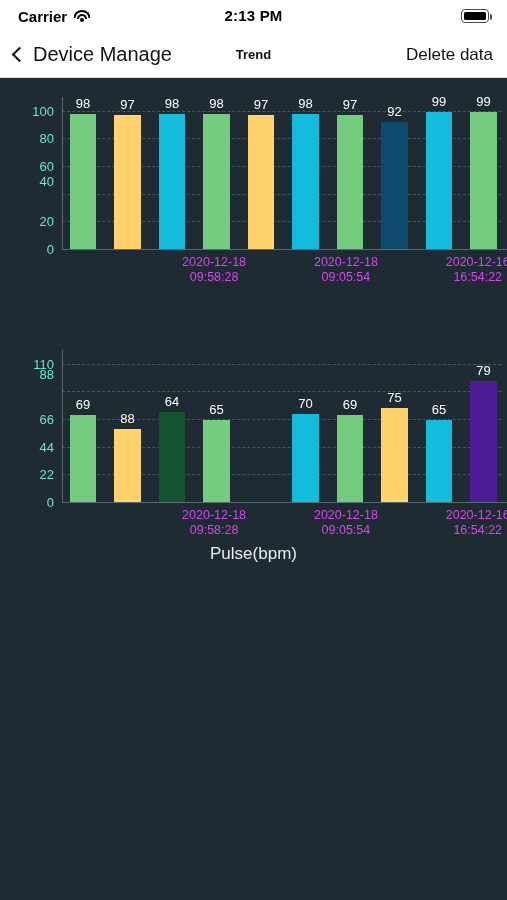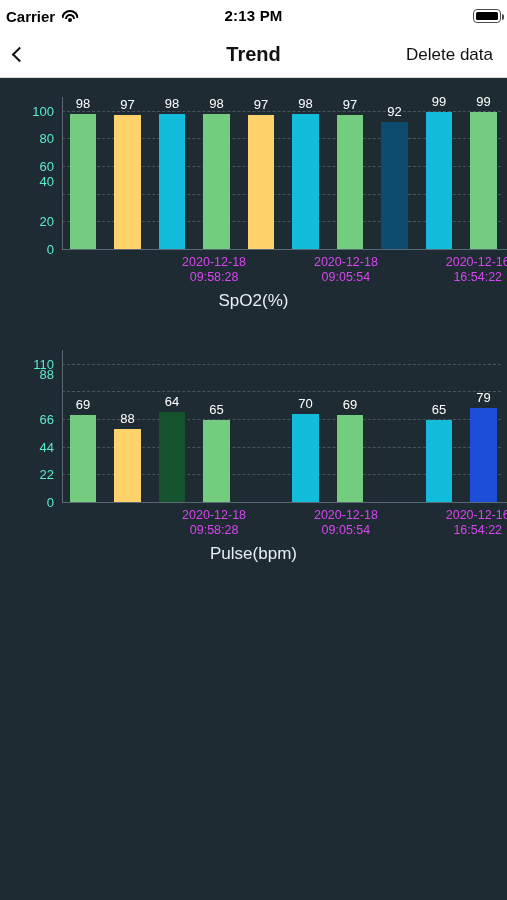--- a/index.html
+++ b/index.html
@@ -8,21 +8,21 @@
     background:#1e2b33;
     font-family:"Liberation Sans", sans-serif;
     overflow:hidden;
     position:relative;
   }
 
   
   .statusbar{
     height:32px; background:#ffffff; color:#000;
     display:flex; align-items:center; justify-content:space-between;
-    padding:0 6px; font-size:15px; font-weight:600;gap:20px;
+    padding:0 18px; font-size:15px; font-weight:600;gap:20px;
   }
   .sb-left{ display:flex; align-items:center; gap:6px; }
   .sb-time{ font-size:15px; font-weight:700; letter-spacing:.2px;
             position:absolute; left:0; right:0; text-align:center; top:7px; }
   .wifi{ width:17px; height:13px; position:relative; }
   .wifi i{ display:block; position:absolute; left:50%; transform:translateX(-50%);
            border:2px solid #000; border-bottom:none; border-radius:50% 50% 0 0/100% 100% 0 0; }
   .wifi i:nth-child(1){ width:17px; height:8px; top:0; }
   .wifi i:nth-child(2){ width:10px; height:5px; top:4px; }
   .wifi i:nth-child(3){ width:4px; height:4px; top:8px; background:#000; border-radius:50%; border:none; }
@@ -34,21 +34,21 @@
 
   
   .navbar{
     height:46px; background:#fff; display:flex; align-items:center;
     position:relative; padding:0 14px; border-bottom:1px solid #d8dcdf;
   }
   .nav-back{ display:flex; align-items:center; gap:8px; color:#111; font-size:20px; }
   .chev{ width:11px; height:11px; border-left:2.6px solid #111; border-bottom:2.6px solid #111;
          transform:rotate(45deg); margin-bottom:1px; }
   .nav-title{ position:absolute; left:0; right:0; text-align:center;
-              font-size:20px; font-weight:700; color:#111; pointer-events:none; }
+              font-size:13px; font-weight:700; color:#111; pointer-events:none; }
   .nav-action{ margin-left:auto; font-size:17px; color:#111; }
 
   
   .chart-block{ position:relative; }
   .chart-wrap{ position:relative; }
   .yaxis{ position:absolute; left:0; top:0; width:62px; height:100%; }
   .ytick{ position:absolute; right:8px; transform:translateY(-50%);
           font-size:13px; color:#5eead4; }
   .axis-line{ position:absolute; left:62px; top:0; bottom:0; width:1px; background:#5a6a74; }
   .base-line{ position:absolute; left:62px; right:0; height:1px; background:#5a6a74; }
@@ -77,20 +77,21 @@
   </div>
   <div class="sb-time">2:13 PM</div>
   <div class="batt">
       <div class="fill"></div>
     </div>
 </div>
 
 <div class="navbar">
   <div class="nav-back">
     <span class="chev"></span>
+    <span>Device Manage</span>
   </div>
   <div class="nav-title">Trend</div>
   <div class="nav-action">Delete data</div>
 </div>
 
 <div id="charts">
     <div class="chart-block" style="position: absolute; top: 97px; left: 0px; width: 507px;">
       <div class="chart-wrap" style="height: 152px;">
         <div class="grid" style="top: 124.364px;"></div>
         <div class="grid" style="top: 96.7273px;"></div>
@@ -147,21 +148,20 @@
         </div>
         <div class="xlab" style="left: calc(56% + 62px);">
           <div>2020-12-18</div>
           <div>09:05:54</div>
         </div>
         <div class="xlab" style="left: calc(82% + 62px);">
           <div>2020-12-16</div>
           <div>16:54:22</div>
         </div>
       </div>
-      <div class="chart-title">SpO2(%)</div>
     </div>
     <div class="chart-block" style="position: absolute; top: 350px; left: 0px; width: 507px;">
       <div class="chart-wrap" style="height: 152px;">
         <div class="grid" style="top: 124.364px;"></div>
         <div class="grid" style="top: 96.7273px;"></div>
         <div class="grid" style="top: 69.0909px;"></div>
         <div class="grid" style="top: 41.4545px;"></div>
         <div class="grid" style="top: 13.8182px;"></div>
         <div class="yaxis">
           <div class="ytick" style="top: 152px;">0</div>
@@ -185,24 +185,27 @@
           </div>
           <div class="bar" style="left: 31.7%; width: 6%; height: 81.6529px; background: rgb(116, 205, 126);">
             <div class="bar-val">65</div>
           </div>
           <div class="bar" style="left: 51.7%; width: 6%; height: 87.9339px; background: rgb(20, 188, 220);">
             <div class="bar-val">70</div>
           </div>
           <div class="bar" style="left: 61.7%; width: 6%; height: 86.6777px; background: rgb(116, 205, 126);">
             <div class="bar-val">69</div>
           </div>
+          <div class="bar" style="left: 71.7%; width: 6%; height: 94.2149px; background: rgb(255, 210, 107);">
+            <div class="bar-val">75</div>
+          </div>
           <div class="bar" style="left: 81.7%; width: 6%; height: 81.6529px; background: rgb(20, 188, 220);">
             <div class="bar-val">65</div>
           </div>
-          <div class="bar" style="left: 91.7%; width: 6%; height: 94px; background: #1d4ed8;">
+          <div class="bar" style="left: 91.7%; width: 6%; height: 121px; background: #4c1d95;">
             <div class="bar-val">79</div>
           </div>
         </div>
       </div>
       <div class="xlabels" style="margin-top: 6px;">
         <div class="xlab" style="left: calc(30% + 62px);">
           <div>2020-12-18</div>
           <div>09:58:28</div>
         </div>
         <div class="xlab" style="left: calc(56% + 62px);">

